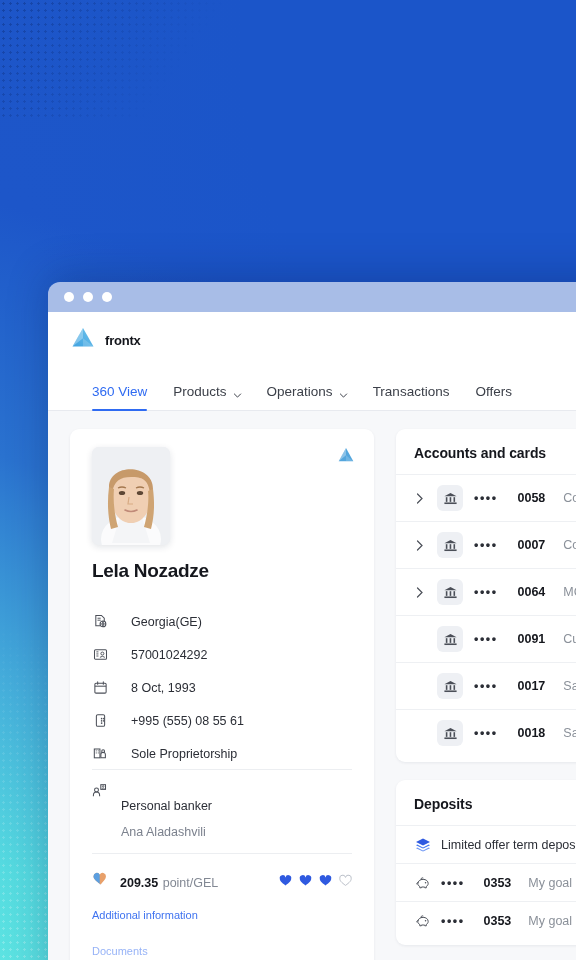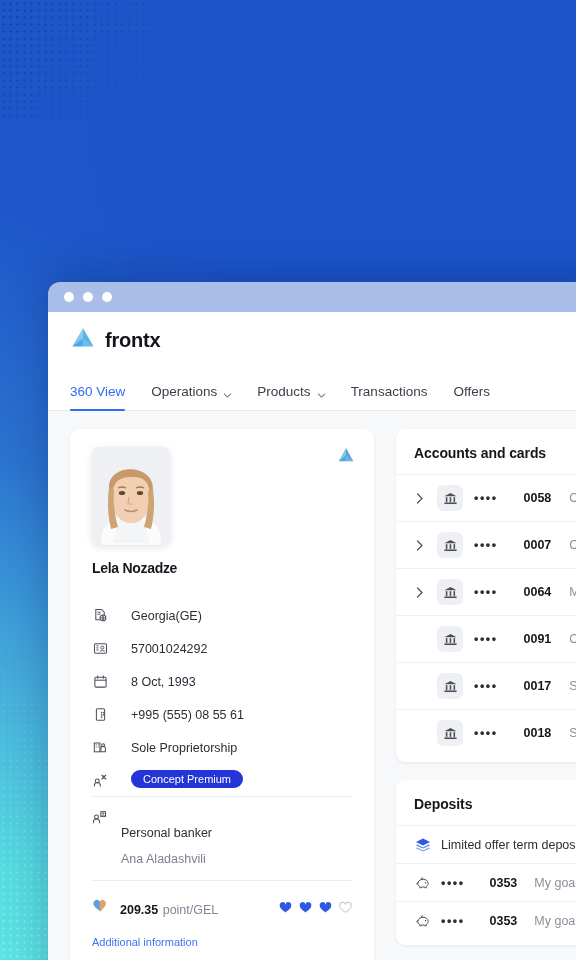--- a/index.html
+++ b/index.html
@@ -40,32 +40,32 @@
   .titlebar{
     height:30px;background:#a8bde7;
     display:flex;align-items:center;gap:9px;padding:0 16px;
   }
   .dot{width:10px;height:10px;border-radius:50%;background:#fff;}
   .chrome{background:#fff;height:calc(100% - 30px);position:relative;}
 
   
   .apphead{height:56px;display:flex;align-items:center;padding:0 0 0 22px;}
   .logo-wrap{display:flex;align-items:center;gap:9px;}
-  .brand{font-size:20px;font-weight:700;color:#12141a;letter-spacing:-.2px;}
+  .brand{font-size:13px;font-weight:700;color:#12141a;letter-spacing:-.2px;}
 
   .navbar{
     height:42px;display:flex;align-items:flex-end;gap:0;
     padding:0 0 0 22px;border-bottom:1px solid #e8eaef;
   }
   .tab{
     position:relative;font-size:13.5px;color:#3c4049;
     padding:0 13px 11px 13px;display:flex;align-items:center;gap:5px;cursor:pointer;
     white-space:nowrap;
   }
-  .tab:first-child{padding-left:0;}
+  .tab:first-child{padding-left:0;margin-left:22px;}
   .tab.active{color:#2f6bf2;font-weight:500;}
   .tab.active:after{
     content:"";position:absolute;left:0;right:13px;bottom:-1px;height:2.5px;
     background:#2f6bf2;border-radius:2px;
   }
   .caret{width:8px;height:8px;display:inline-block;margin-left:1px;}
 
   
   .content{
     display:flex;gap:22px;padding:18px 0 0 22px;
@@ -73,21 +73,21 @@
   }
   .card{background:#fff;border-radius:9px;box-shadow:0 1px 3px rgba(20,30,60,.07);}
 
   
   .profile{width:304px;flex:0 0 304px;padding:18px 22px 0 22px;box-sizing:border-box;position:relative;}
   .profile-logo{position:absolute;right:18px;top:16px;}
   .avatar{
     width:78px;height:98px;border-radius:7px;overflow:hidden;
     background:#eceef2;box-shadow:0 2px 7px rgba(20,30,60,.12);
   }
-  .pname{font-size:14px;font-weight:700;color:#15171d;margin:15px 0 14px;letter-spacing:-.3px;}
+  .pname{font-size:19px;font-weight:700;color:#15171d;margin:15px 0 14px;letter-spacing:-.3px;}
   .prow{display:flex;align-items:flex-end;gap:23px;height:33px;}
   .prow .ico{width:16px;height:16px;flex:0 0 16px;display:flex;align-items:center;justify-content:center;}
   .prow .txt{font-size:12.5px;color:#2b2e36;}
   .badge{
     background:#2435d8;color:#fff;font-size:11px;font-weight:500;
     padding:3px 12px;border-radius:11px;display:inline-block;
   }
   .sep{height:1px;background:#eceef1;margin:8px 0;}
   .banker{display:flex;gap:13px;align-items:flex-start;padding:4px 0 6px;}
   .banker .ico{width:16px;height:16px;flex:0 0 16px;margin-top:1px;}
@@ -105,21 +105,21 @@
   .panel{padding:16px 0 6px 0;}
   .panel-title{font-size:14px;font-weight:700;color:#15171d;padding:0 18px 13px;letter-spacing:-.1px;}
   .row{display:flex;align-items:center;gap:11px;padding:10px 18px;border-top:1px solid #eef0f3;white-space:nowrap;}
   .chev{width:12px;flex:0 0 12px;color:#4a4e57;display:flex;align-items:center;justify-content:center;}
   .chev.empty{visibility:hidden;}
   .sq{
     width:26px;height:26px;flex:0 0 26px;border-radius:6px;background:#eef0f4;
     display:flex;align-items:center;justify-content:center;
   }
   .mask{letter-spacing:1.5px;font-size:12.5px;color:#2b2e36;font-weight:700;}
-  .num{font-size:12.5px;color:#15171d;font-weight:700;margin-left:15px;}
+  .num{font-size:12.5px;color:#15171d;font-weight:700;margin-left:9px;}
   .lbl{font-size:12.5px;color:#8a9099;margin-left:7px;}
   .dep-row{display:flex;align-items:center;gap:10px;padding:10px 18px;border-top:1px solid #eef0f3;white-space:nowrap;}
   .dep-row .ico{width:17px;height:17px;flex:0 0 17px;display:flex;align-items:center;justify-content:center;}
   .dep-txt{font-size:12.5px;color:#2b2e36;}
 </style>
 </head>
 <body>
 
 <div class="bg">
   <div class="bg-dots"></div>
@@ -153,29 +153,29 @@
         </span>
         <span class="brand">frontx</span>
       </div>
     </div>
 
     <div class="navbar">
       <div class="tab active">
         <span>360 View</span>
       </div>
       <div class="tab">
-        <span>Operations</span>
+        <span>Products</span>
         <span class="caret">
           <svg width="9" height="9" viewBox="0 0 10 10">
               <path d="M1.5 3.3 L5 6.8 L8.5 3.3" fill="none" stroke="#3c4049" stroke-width="1.1" stroke-linecap="round"></path>
             </svg>
         </span>
       </div>
       <div class="tab">
-        <span>Products</span>
+        <span>Operations</span>
         <span class="caret">
           <svg width="9" height="9" viewBox="0 0 10 10">
               <path d="M1.5 3.3 L5 6.8 L8.5 3.3" fill="none" stroke="#3c4049" stroke-width="1.1" stroke-linecap="round"></path>
             </svg>
         </span>
       </div>
       <div class="tab">
         <span>Transactions</span>
       </div>
       <div class="tab">
@@ -269,31 +269,20 @@
             <svg width="15" height="15" viewBox="0 0 16 16">
               <rect x="1.4" y="3.2" width="6" height="9.4" fill="none" stroke="#4b4f58" stroke-width="1.1"></rect>
               <path d="M2.9 5.2 h1.2 M5.1 5.2 h1.2 M2.9 7.4 h1.2 M5.1 7.4 h1.2" stroke="#4b4f58" stroke-width=".9"></path>
               <path d="M8.4 12.6 v-3.6 a2.4 2.4 0 0 1 4.8 0 v3.6 z" fill="none" stroke="#4b4f58" stroke-width="1.1"></path>
               <circle cx="10.8" cy="5.6" r="1.5" fill="none" stroke="#4b4f58" stroke-width="1.1"></circle>
             </svg>
           </span>
           <span class="txt">Sole Proprietorship</span>
         </div>
 
-        <div class="prow">
-          <span class="ico">
-            <svg width="15" height="15" viewBox="0 0 16 16">
-              <circle cx="4.6" cy="8.6" r="2.1" fill="none" stroke="#4b4f58" stroke-width="1.1"></circle>
-              <path d="M1.4 14.3 v-1 a3.2 3.2 0 0 1 6.4 0 v1" fill="none" stroke="#4b4f58" stroke-width="1.1"></path>
-              <path d="M9.4 2.2 L13.6 6.4 M13.6 2.2 L9.4 6.4" stroke="#4b4f58" stroke-width="1.2" stroke-linecap="round"></path>
-              <circle cx="11.5" cy="4.3" r="1.1" fill="none" stroke="#4b4f58" stroke-width="1"></circle>
-            </svg>
-          </span>
-          <span class="badge">Concept Premium</span>
-        </div>
 
         <div class="sep"></div>
 
         <div class="banker">
           <span class="ico">
             <svg width="15" height="15" viewBox="0 0 16 16">
               <circle cx="4.8" cy="7.4" r="2.1" fill="none" stroke="#4b4f58" stroke-width="1.1"></circle>
               <path d="M1.5 14 v-1.1 a3.3 3.3 0 0 1 6.6 0 v1.1" fill="none" stroke="#4b4f58" stroke-width="1.1"></path>
               <rect x="9.4" y="1.8" width="5" height="5" fill="none" stroke="#4b4f58" stroke-width="1.1"></rect>
               <circle cx="11.9" cy="3.6" r=".8" fill="none" stroke="#4b4f58" stroke-width=".85"></circle>

